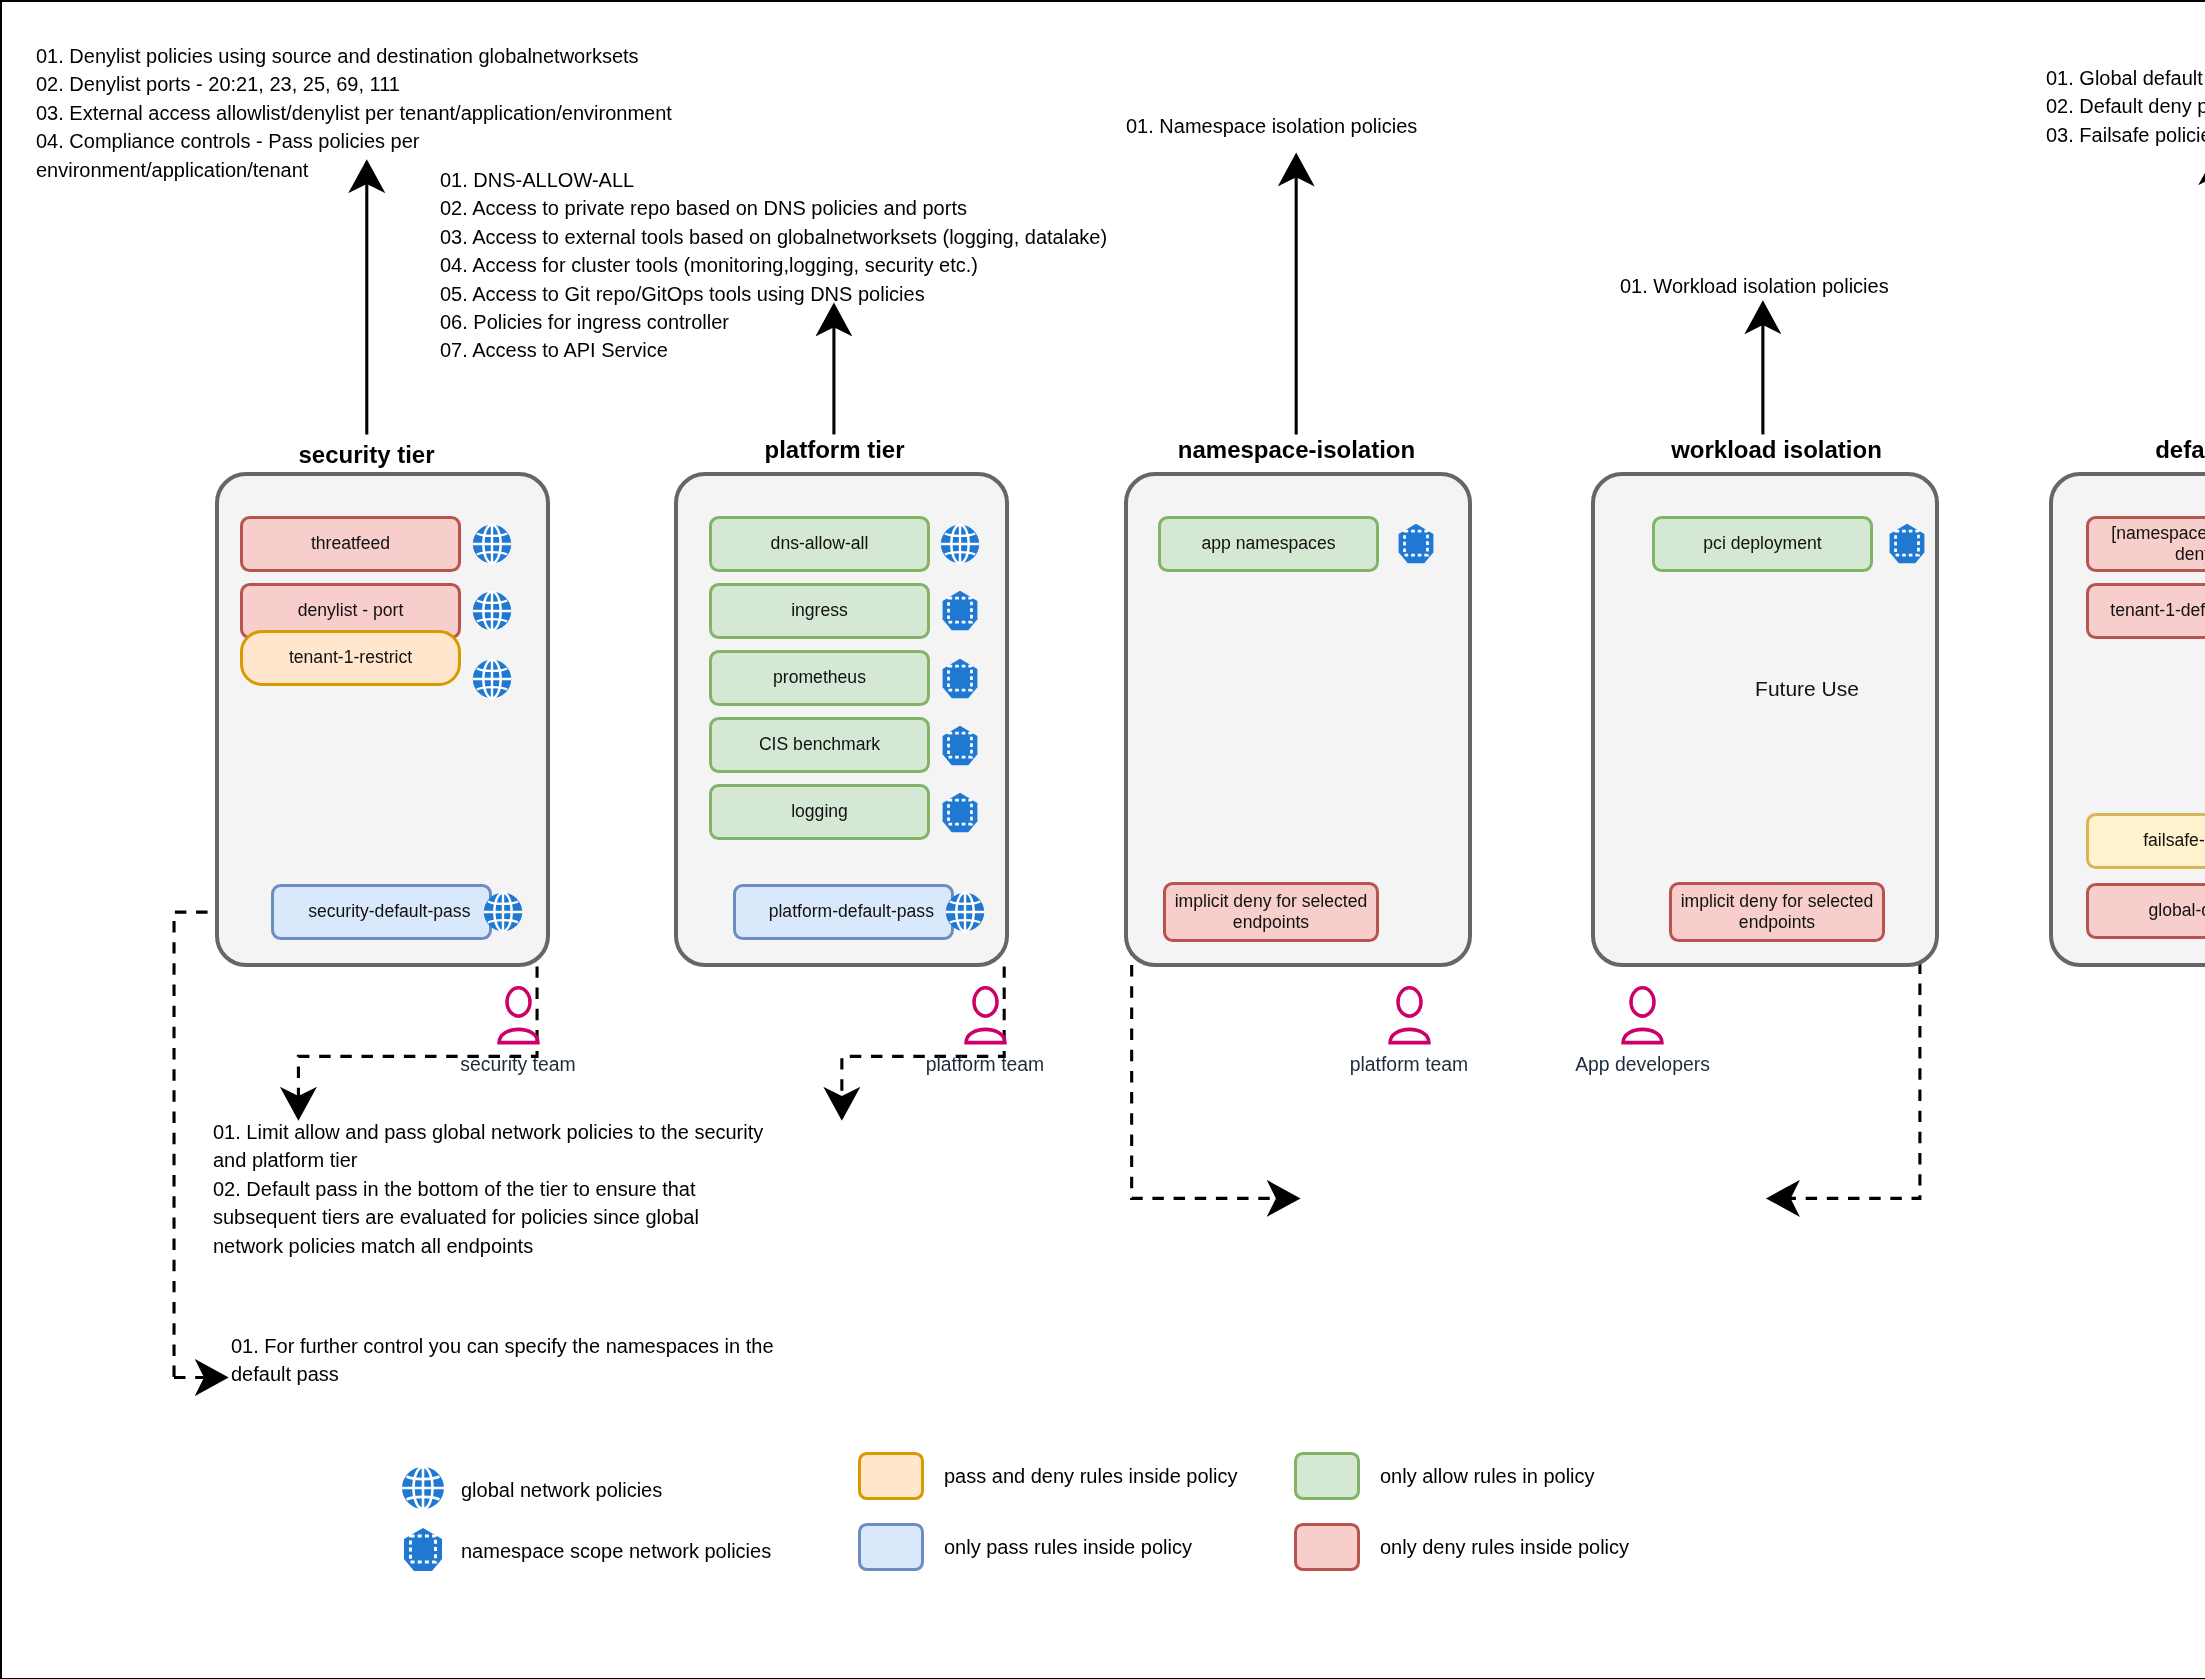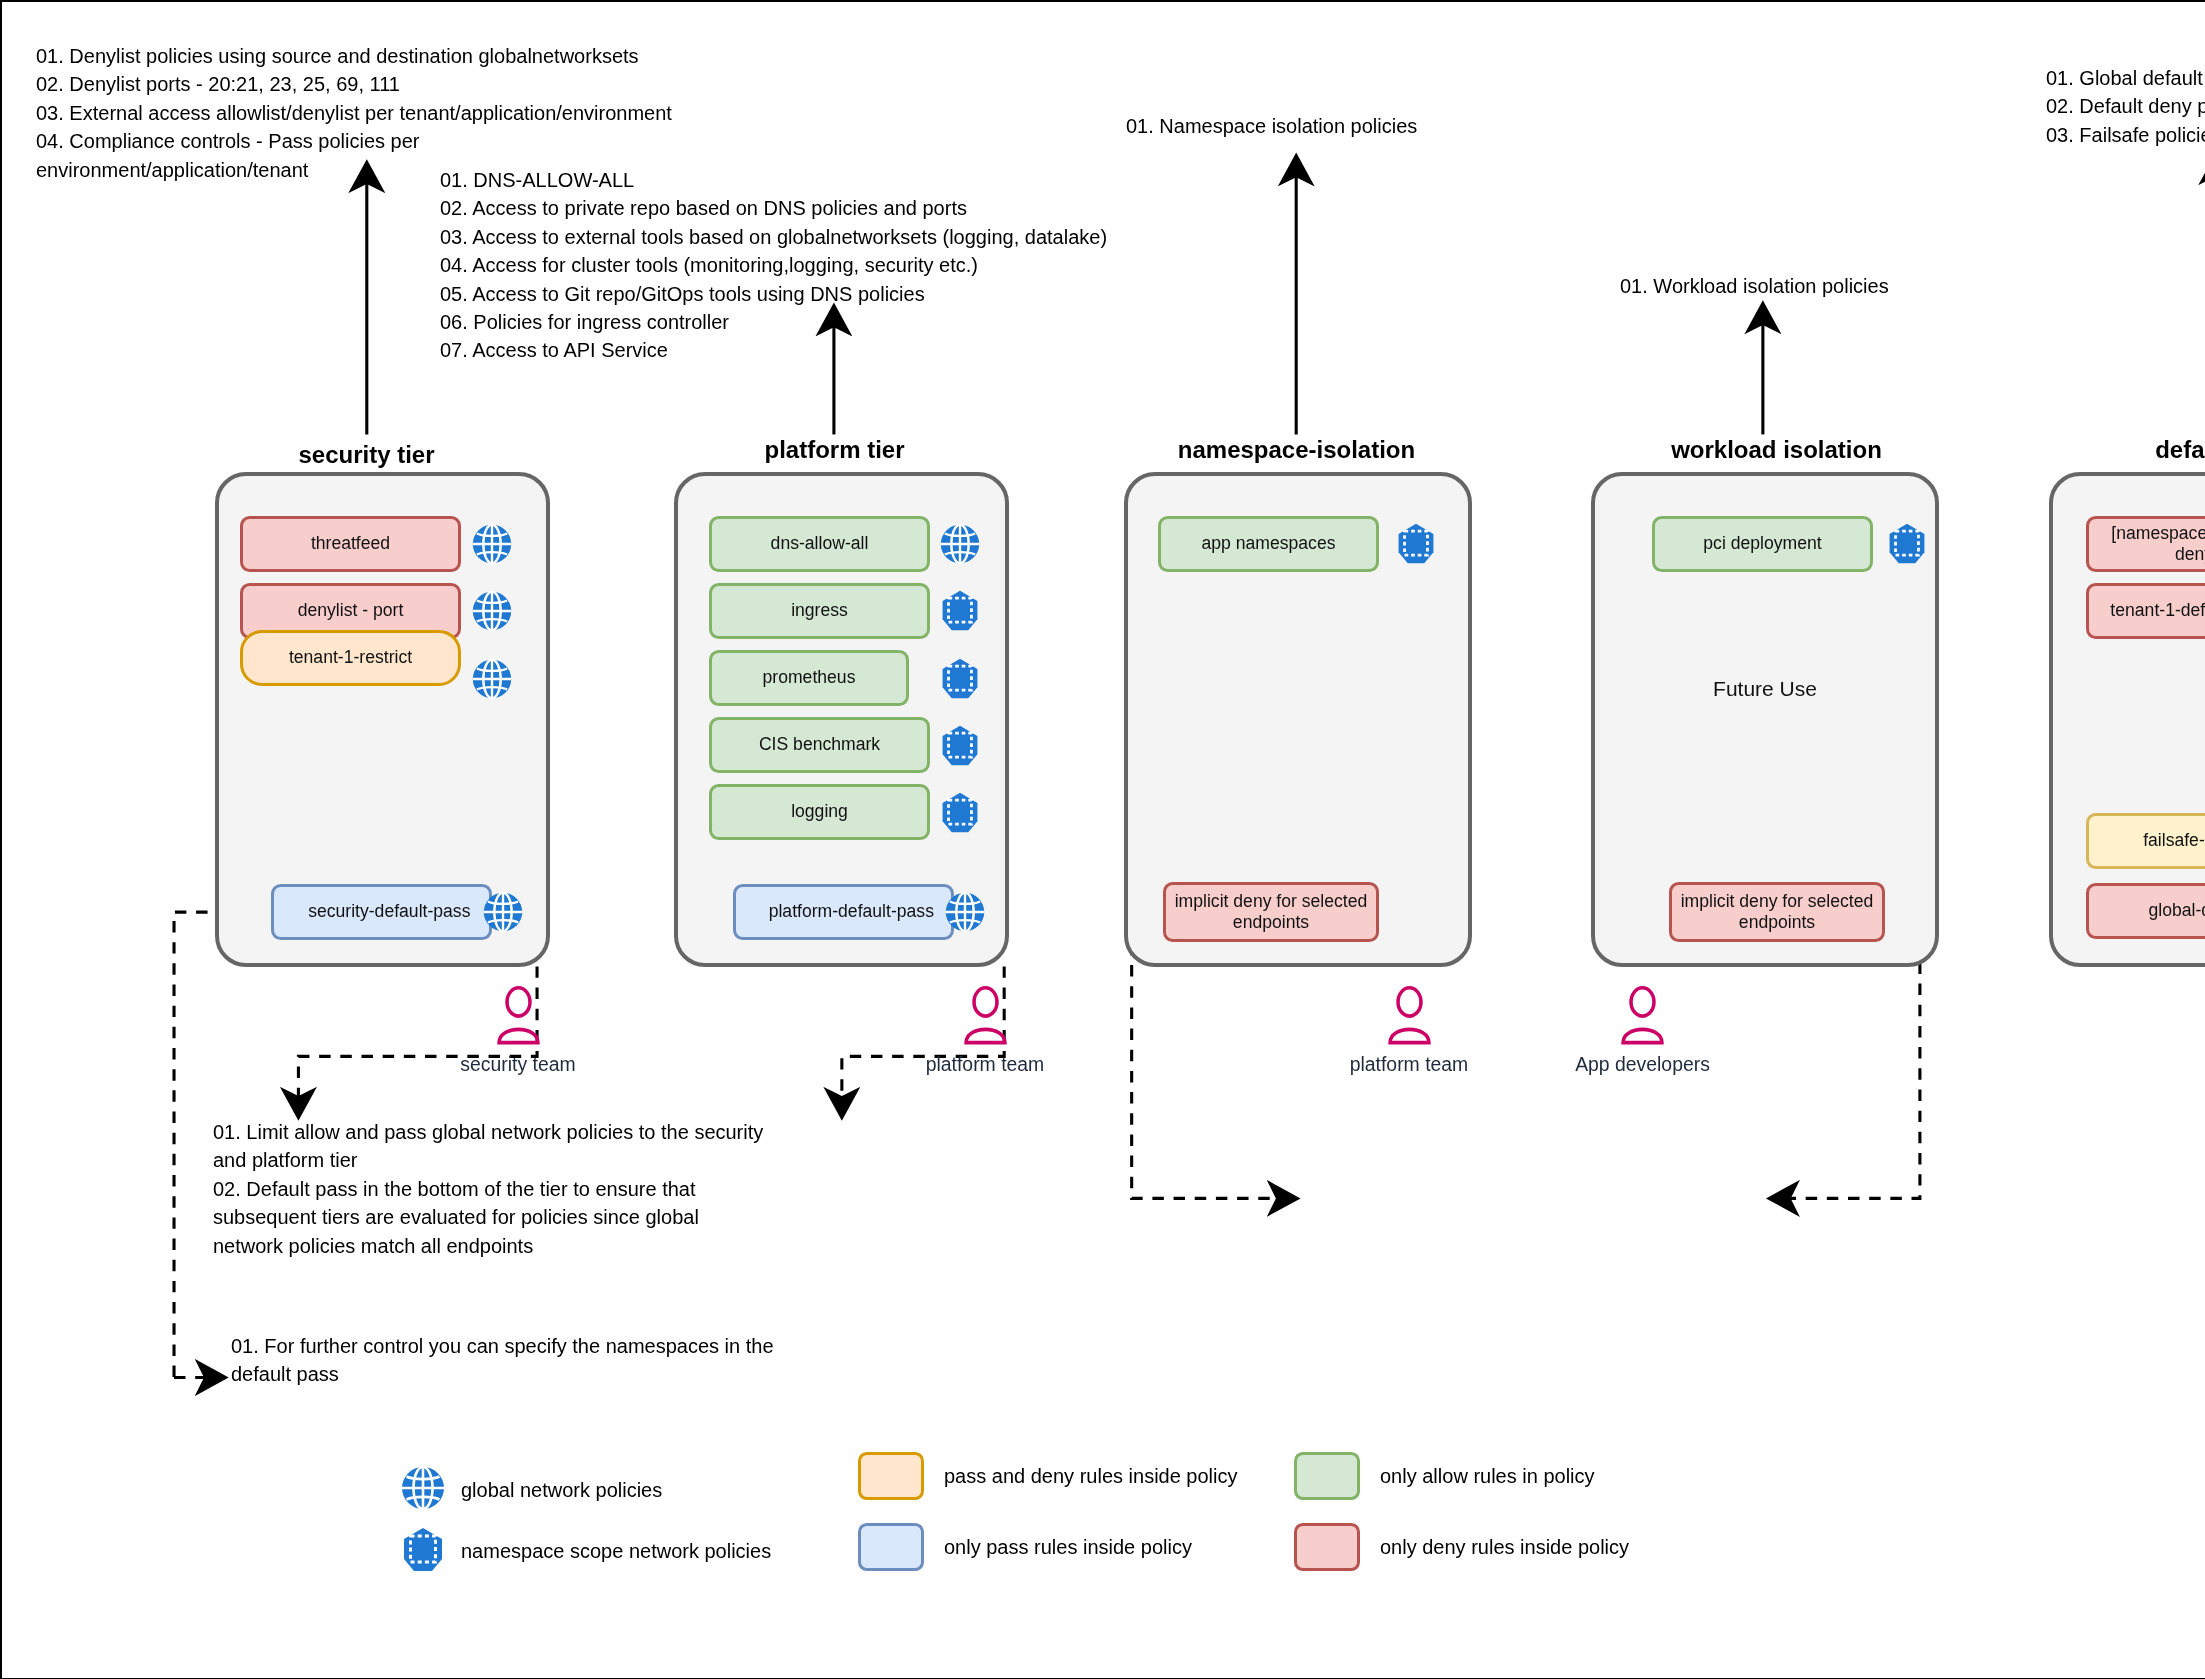--- a/index.html
+++ b/index.html
@@ -67,20 +67,21 @@
   
   .person-wrap{position:absolute;text-align:center;}
   .person-label{
     font-size:19.4px;color:#1f2b3c;margin-top:4.4px;
     font-family:"Liberation Sans",sans-serif;white-space:nowrap;
   }
   
   .future{
     position:absolute;font-size:21px;color:#111;text-align:center;
     font-family:"Liberation Sans",sans-serif;
+    padding-left:42px;
   }
   
   .legend-swatch{
     position:absolute;width:66px;height:48px;border-width:3.1px;border-style:solid;
     border-radius:8.8px;box-sizing:border-box;
   }
   .legend-text{
     position:absolute;font-size:20px;color:#000;white-space:nowrap;
     font-family:"Liberation Sans",sans-serif;
   }
@@ -166,21 +167,21 @@
   <div class="tier-box" style="left:1589px;top:470px;width:348px;height:495px;"></div>
   <div class="tier-box" style="left:2047px;top:470px;width:344px;height:495px;"></div>
 
   <div class="pill p-deny" style="left:238px;top:514px;width:221px;height:56px;">threatfeed</div>
   <div class="pill p-deny" style="left:238px;top:581px;width:221px;height:56px;">denylist - port</div>
   <div class="pill p-mixed" style="left:238px;top:628px;width:221px;height:56px;border-radius:22px;">tenant-1-restrict</div>
   <div class="pill p-pass" style="left:269px;top:882px;width:221px;height:56px;">security-default-pass</div>
 
   <div class="pill p-allow" style="left:707px;top:514px;width:221px;height:56px;">dns-allow-all</div>
   <div class="pill p-allow" style="left:707px;top:581px;width:221px;height:56px;">ingress</div>
-  <div class="pill p-allow" style="left:707px;top:648px;width:200px;height:56px;">prometheus</div>
+  <div class="pill p-allow" style="left:707px;top:648px;width:221px;height:56px;">prometheus</div>
   <div class="pill p-allow" style="left:707px;top:715px;width:221px;height:56px;">CIS benchmark</div>
   <div class="pill p-allow" style="left:707px;top:782px;width:221px;height:56px;">logging</div>
   <div class="pill p-pass" style="left:731px;top:882px;width:221px;height:56px;">platform-default-pass</div>
 
   <div class="pill p-allow" style="left:1156px;top:514px;width:221px;height:56px;">app namespaces</div>
   <div class="pill p-deny" style="left:1161px;top:880px;width:216px;height:60px;">implicit deny for selected endpoints</div>
 
   <div class="pill p-allow" style="left:1650px;top:514px;width:221px;height:56px;">pci deployment</div>
   <div class="pill p-deny" style="left:1667px;top:880px;width:216px;height:60px;">implicit deny for selected endpoints</div>
   <div class="future" style="left:1589px;top:675px;width:348px;">Future Use</div>

